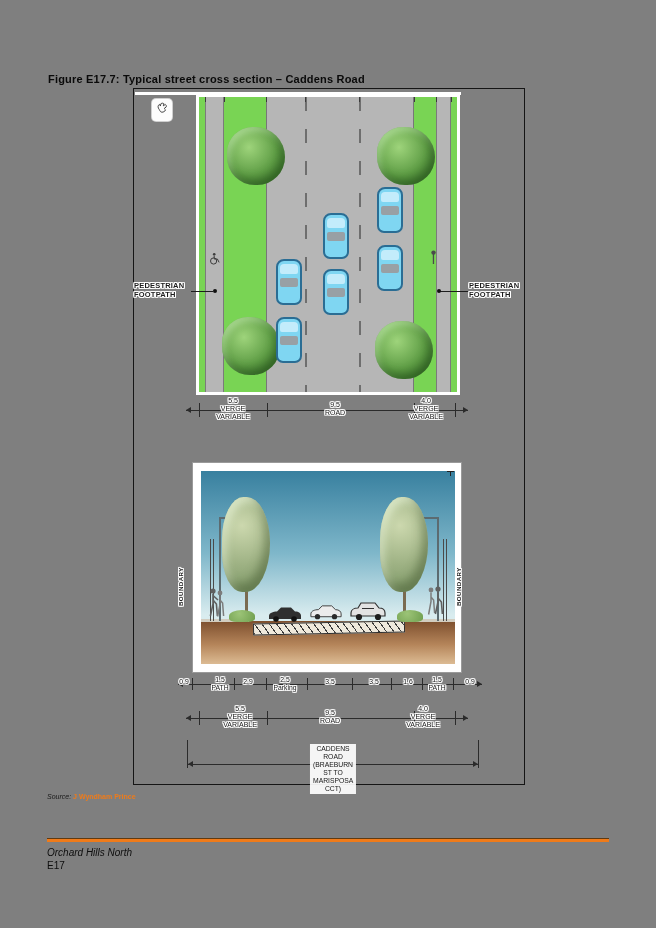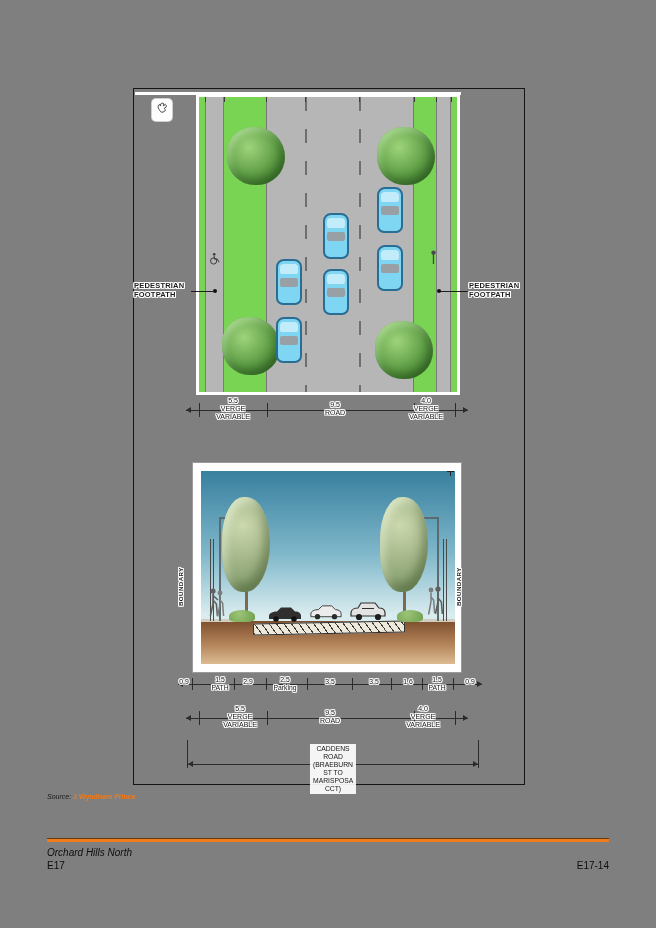--- a/index.html
+++ b/index.html
@@ -102,20 +102,21 @@
   .source-line .src-prefix { font-style:italic; }
   .source-line a { color:#ef7b1a; font-weight:bold; text-decoration:none; }
 
   .white-strip { background:#ffffff; }
 </style>
 </head>
 <body>
 
 <div id="canvas">
 
+  <div class="abs doc-title" style="left:48px; top:73px;">Figure E17.7: Typical street cross section – Caddens Road</div>
 
   <div class="abs fig-box" style="left:133px; top:88px; width:392px; height:697px;"></div>
   <div class="abs white-strip" style="left:135px; top:92px; width:326px; height:3px;"></div>
 
   <div class="abs hand-btn" style="left:152px; top:99px;">
     <span>
       <svg width="14" height="14" viewBox="0 0 20 20">
           <path d="M6 12c-2-2-2.5-6 .5-7.2l1.2 2.4.8-3.4c1.8-.9 3-.9 4.2.1l-.8 3 2.8-2c1.2.9 2 2 1.2 3.8l-2.8 2 2 2c-1 2.2-3 3.3-5.2 3.3S7 14 6 12z" fill="none" stroke="#444" stroke-width="1.4"></path>
         </svg>
     </span>
@@ -365,15 +366,14 @@
   </div>
 
   <div class="abs source-line" style="left:47px; top:793px;">
     <span class="src-prefix">Source:</span>
     <a href="#">J Wyndham Prince</a>
   </div>
 
   <div class="abs orange-rule" style="left:47px; top:838px; width:562px; height:4px;"></div>
   <div class="abs footer-text" style="left:47px; top:847px;font-style:italic;">Orchard Hills North</div>
   <div class="abs footer-text" style="left:47px; top:860px;">E17</div>
-  <div class="abs footer-text" style="left:47px; top:860px; width:562px; text-align:right;">E17-14</div>
 
 </div>
 
 </body></html>

